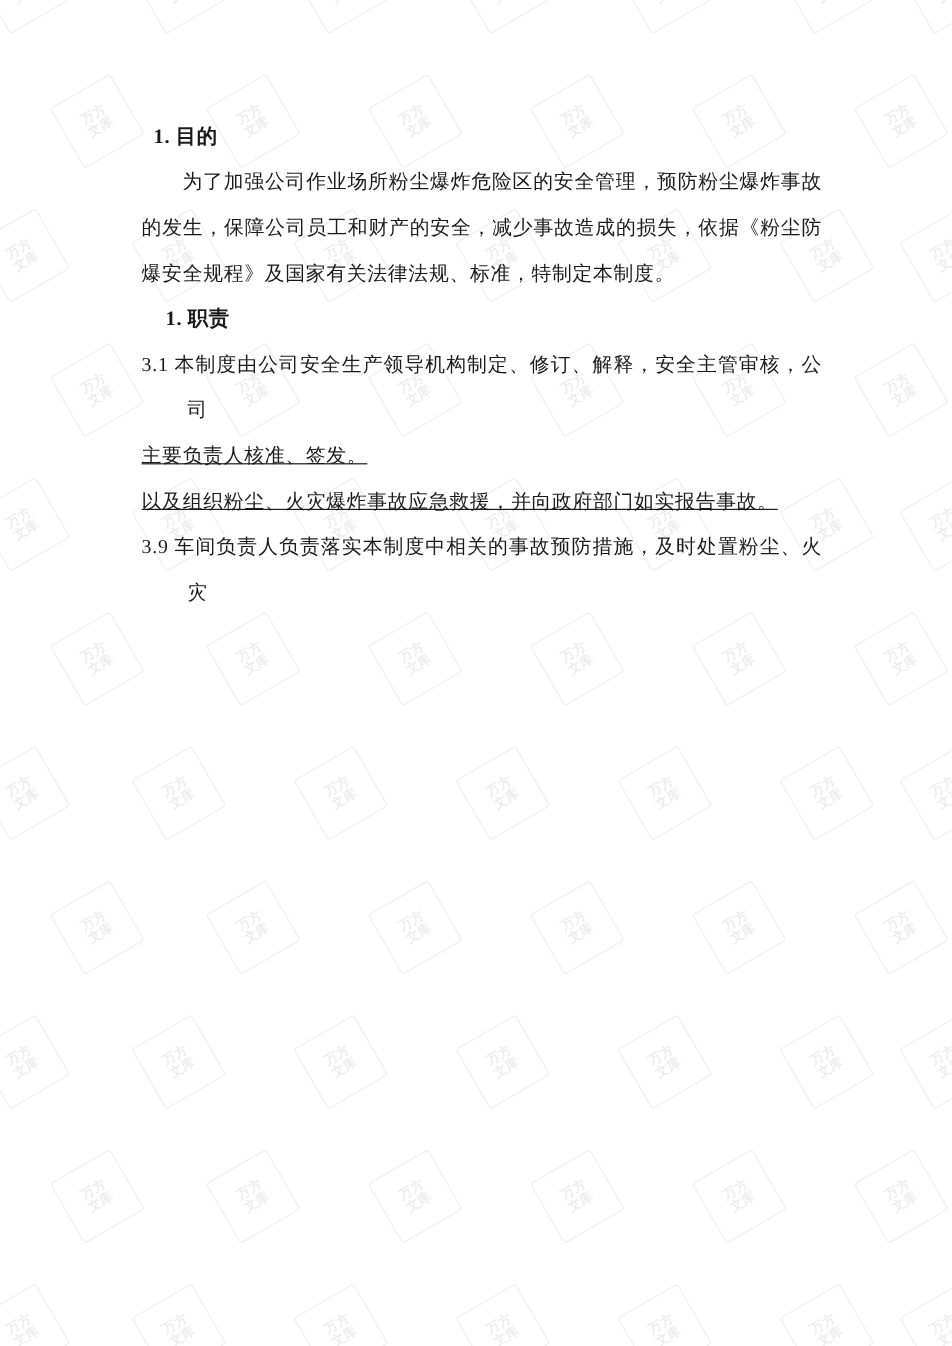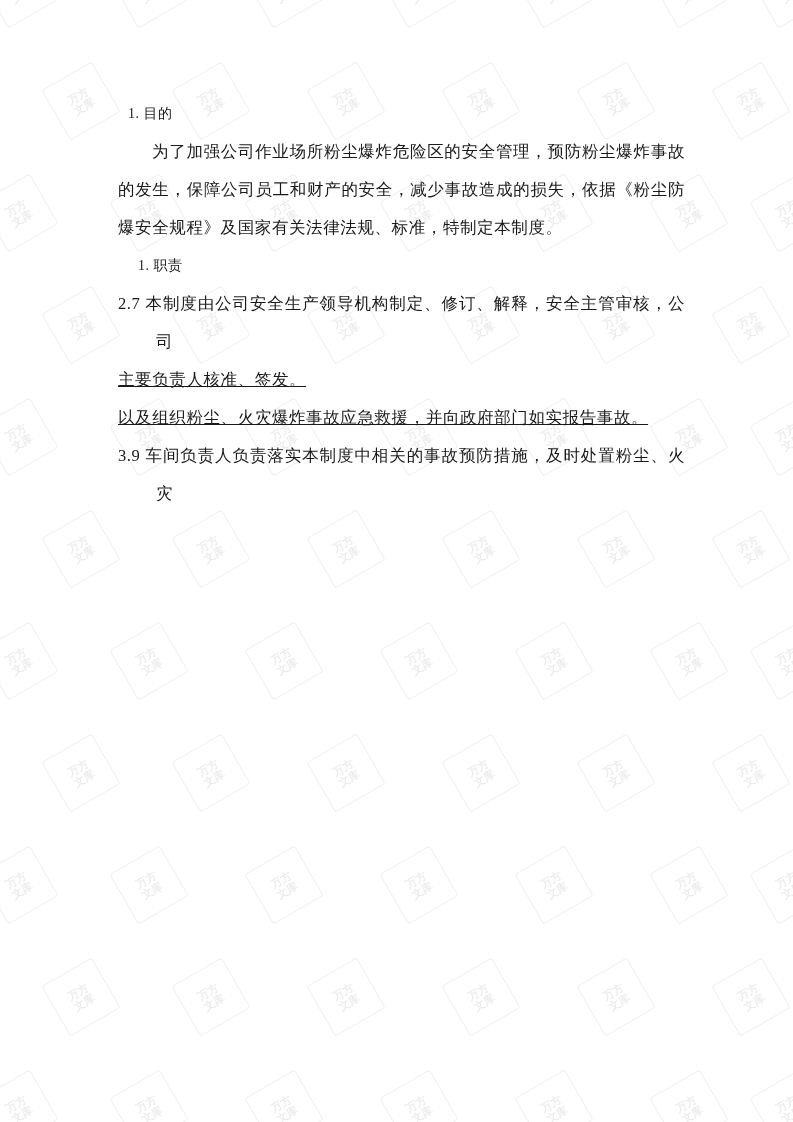--- a/index.html
+++ b/index.html
@@ -61,22 +61,22 @@
     padding: 95px 108px 0 118px;
     box-sizing: border-box;
   }
 
   .doc-body {
     font-size: 16.5px;
     line-height: 38px;
   }
 
   h2.section-heading {
-    font-size: 14px;
-    font-weight: normal;
+    font-size: 17px;
+    font-weight: bold;
     margin: 0;
     line-height: 38px;
     letter-spacing: 0.5px;
   }
   h2.section-heading.indent-1 { padding-left: 10px; }
   h2.section-heading.indent-2 { padding-left: 16px; }
   h2.section-heading.indent-3 { padding-left: 20px; }
 
   p.para {
     margin: 0;
@@ -461,21 +461,21 @@
 
 <div id="page">
   <div class="doc-body">
 
     <h2 class="section-heading indent-1">1. 目的</h2>
     <p class="para first-indent">为了加强公司作业场所粉尘爆炸危险区的安全管理，预防粉尘爆炸事故的发生，保障公司员工和财产的安全，减少事故造成的损失，依据《粉尘防爆安全规程》及国家有关法律法规、标准，特制定本制度。</p>
 
 
     <h2 class="section-heading indent-3">1. 职责</h2>
 
-    <p class="para hang">2.7 本制度由公司安全生产领导机构制定、修订、解释，安全主管审核，公司</p>
+    <p class="para hang">3.1 本制度由公司安全生产领导机构制定、修订、解释，安全主管审核，公司</p>
     <p class="para flush">主要负责人核准、签发。</p>
 
     <p class="para flush">以及组织粉尘、火灾爆炸事故应急救援，并向政府部门如实报告事故。</p>
 
 
     <p class="para hang">3.9 车间负责人负责落实本制度中相关的事故预防措施，及时处置粉尘、火灾</p>
 
   </div>
 </div>
 

